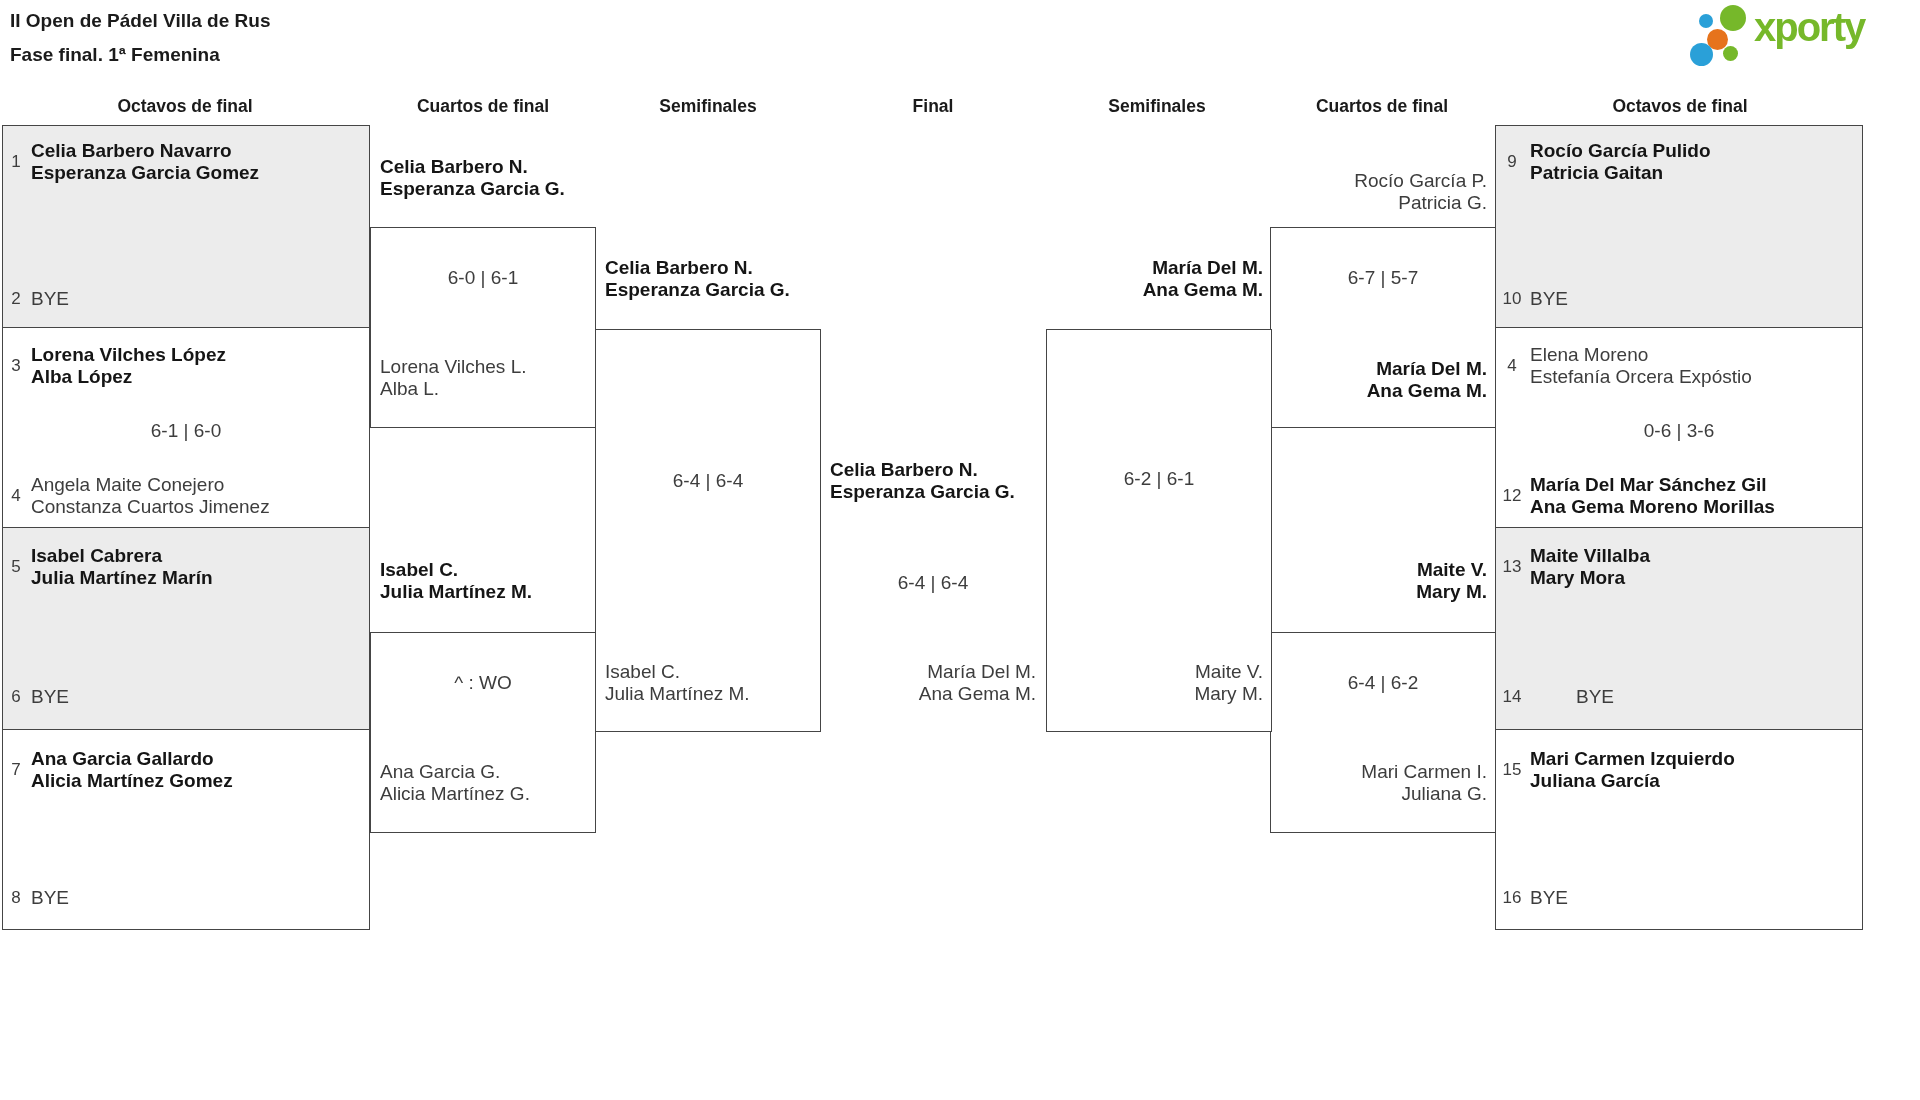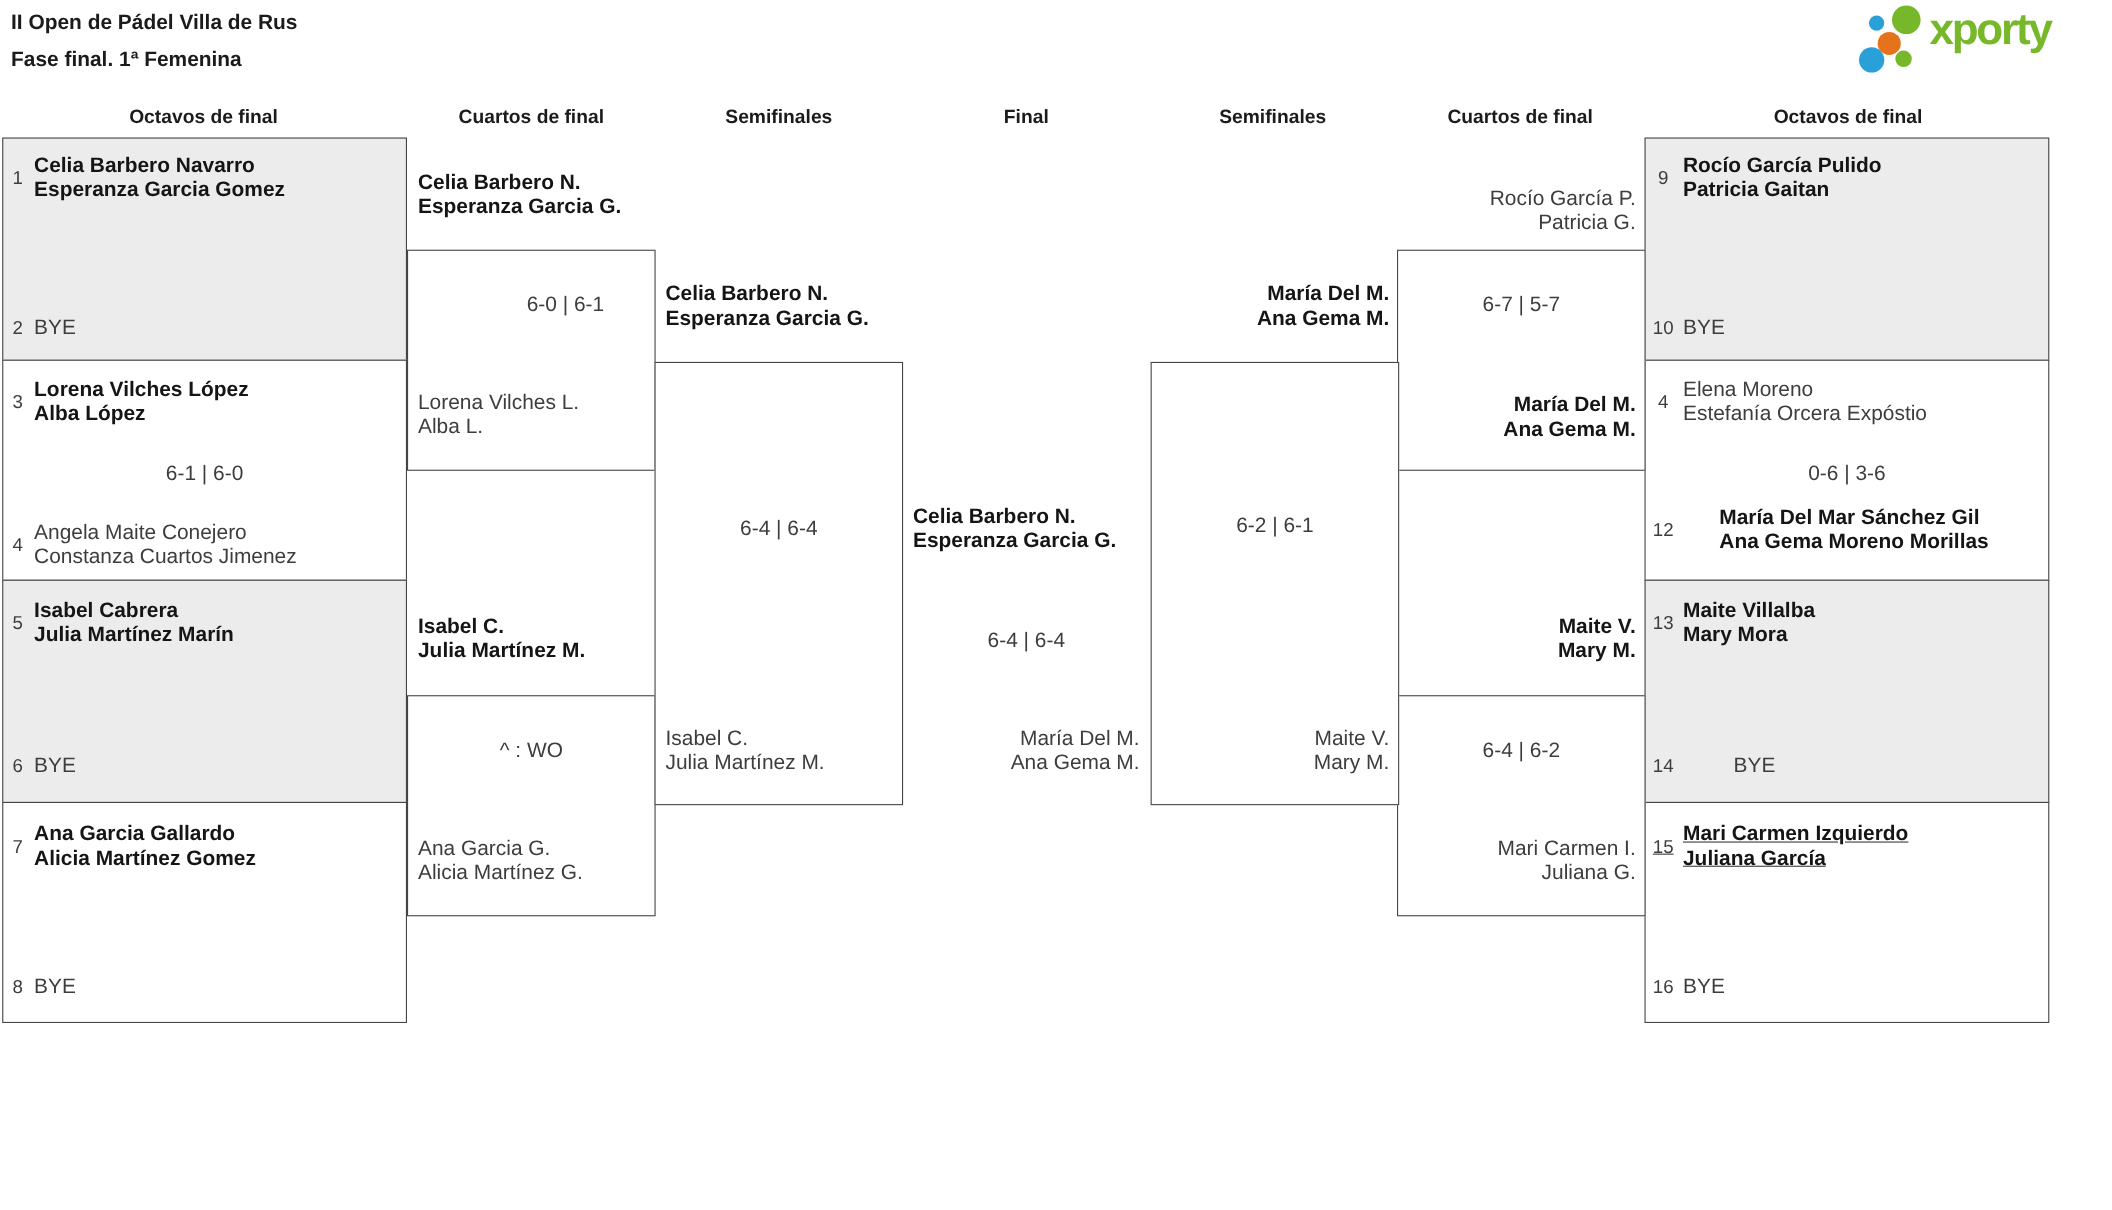--- a/index.html
+++ b/index.html
@@ -140,59 +140,59 @@
       </div>
   </div>
   <div class="team wide" style="left:1500px;top:344px;">
     <span class="seed">4</span>
     <div class="names">
       <div>Elena Moreno</div>
       <div>Estefanía Orcera Expóstio</div>
     </div>
   </div>
   <div class="score" style="left:1495px;top:420px;width:368px;">0-6 | 3-6</div>
-  <div class="team winner wide" style="left:1500px;top:460px;gap:33px;">
+  <div class="team winner wide" style="left:1500px;top:474px;">
     <span class="seed">12</span>
     <div class="names">
       <div>María Del Mar Sánchez Gil</div>
       <div>Ana Gema Moreno Morillas</div>
     </div>
   </div>
   <div class="team winner wide" style="left:1500px;top:545px;">
     <span class="seed">13</span>
     <div class="names">
       <div>Maite Villalba</div>
       <div>Mary Mora</div>
     </div>
   </div>
   <div class="team wide" style="left:1500px;top:686px;gap:46px;">
     <span class="seed">14</span>
     <div class="names">
         <div>BYE</div>
       </div>
   </div>
-  <div class="team winner wide" style="left:1500px;top:748px;text-decoration:underline;">
+  <div class="team winner wide" style="left:1500px;top:748px;">
     <span class="seed">15</span>
     <div class="names">
       <div>Mari Carmen Izquierdo</div>
       <div>Juliana García</div>
     </div>
   </div>
   <div class="team wide" style="left:1500px;top:887px;">
     <span class="seed">16</span>
     <div class="names">
         <div>BYE</div>
       </div>
   </div>
 
   <div class="label winner" style="left:380px;top:156px;">
     <div>Celia Barbero N.</div>
     <div>Esperanza Garcia G.</div>
   </div>
-  <div class="score" style="left:370px;top:267px;width:226px;margin-left:31px;">6-0 | 6-1</div>
+  <div class="score" style="left:370px;top:267px;width:226px;">6-0 | 6-1</div>
   <div class="label" style="left:380px;top:356px;">
     <div>Lorena Vilches L.</div>
     <div>Alba L.</div>
   </div>
 
   <div class="label winner" style="left:380px;top:559px;">
     <div>Isabel C.</div>
     <div>Julia Martínez M.</div>
   </div>
   <div class="score" style="left:370px;top:672px;width:226px;">^ : WO</div>

